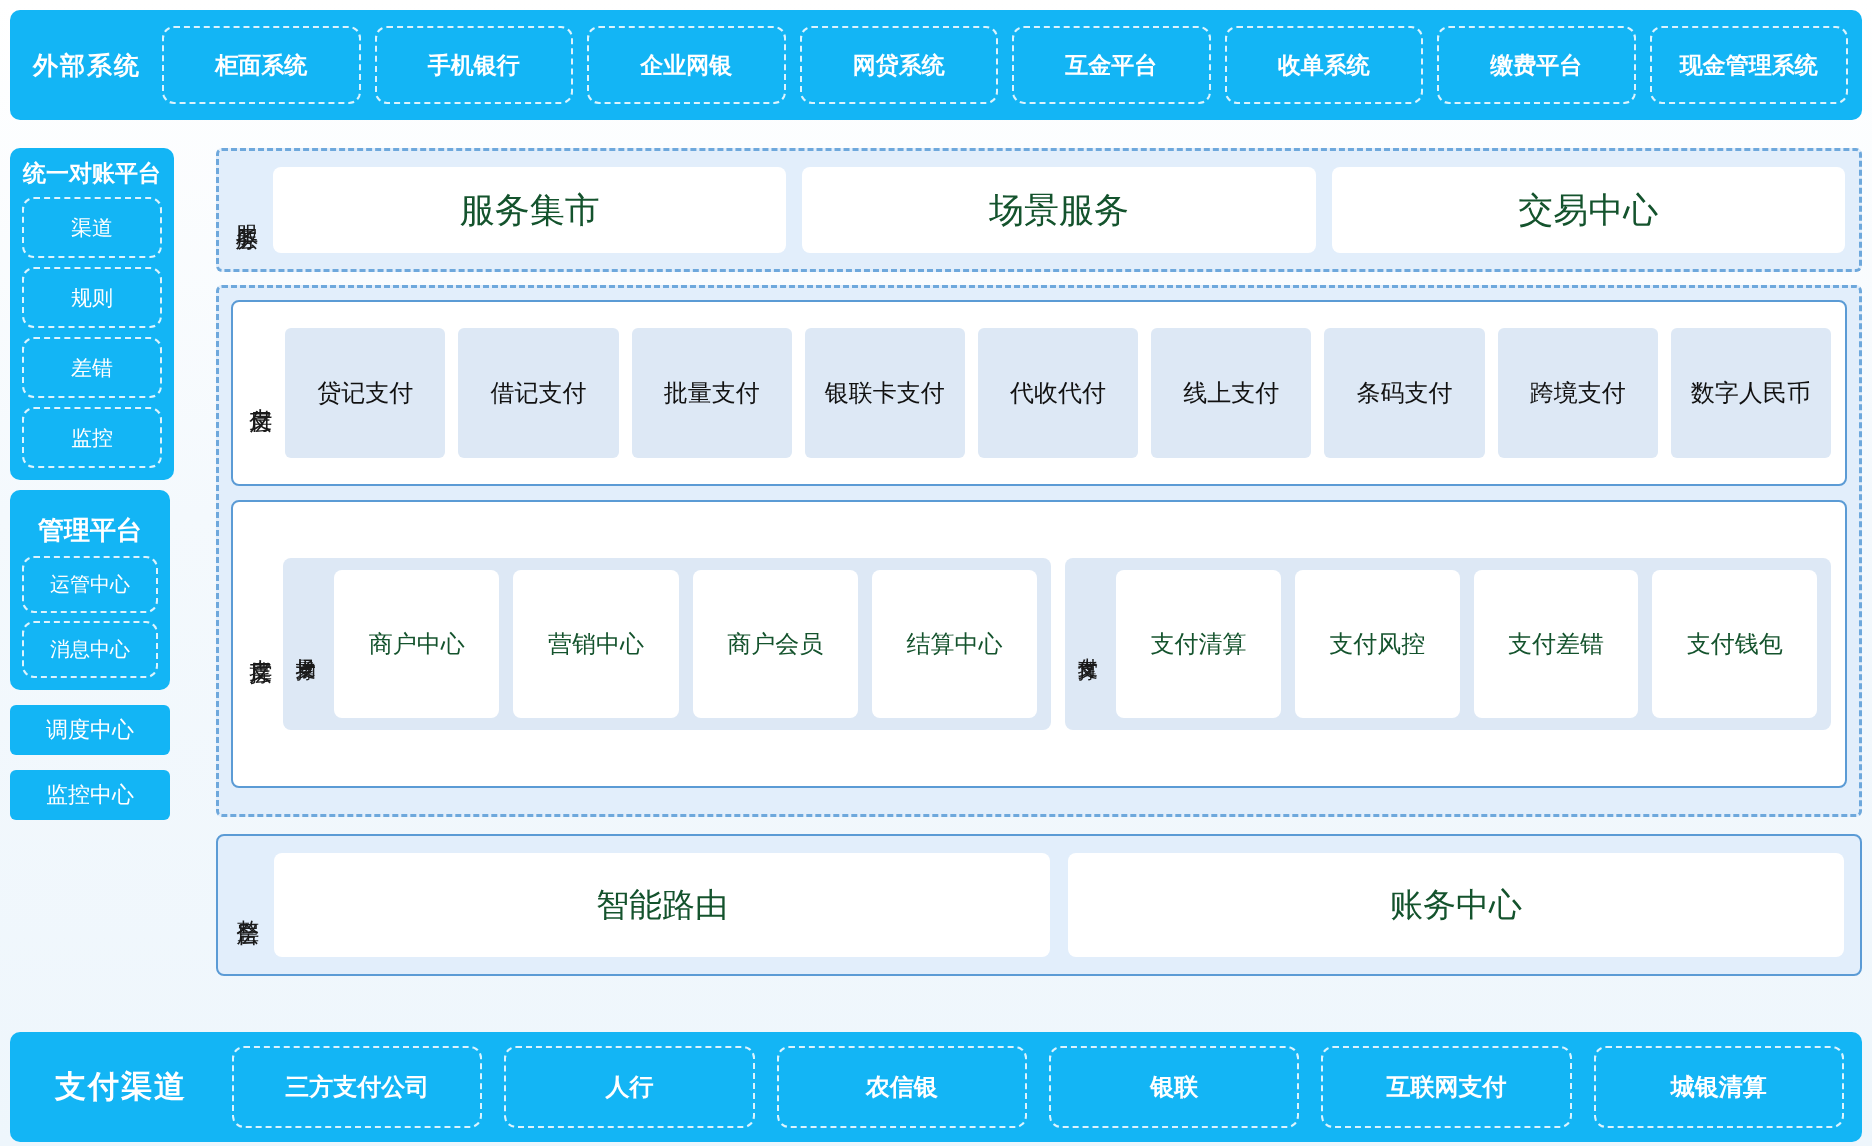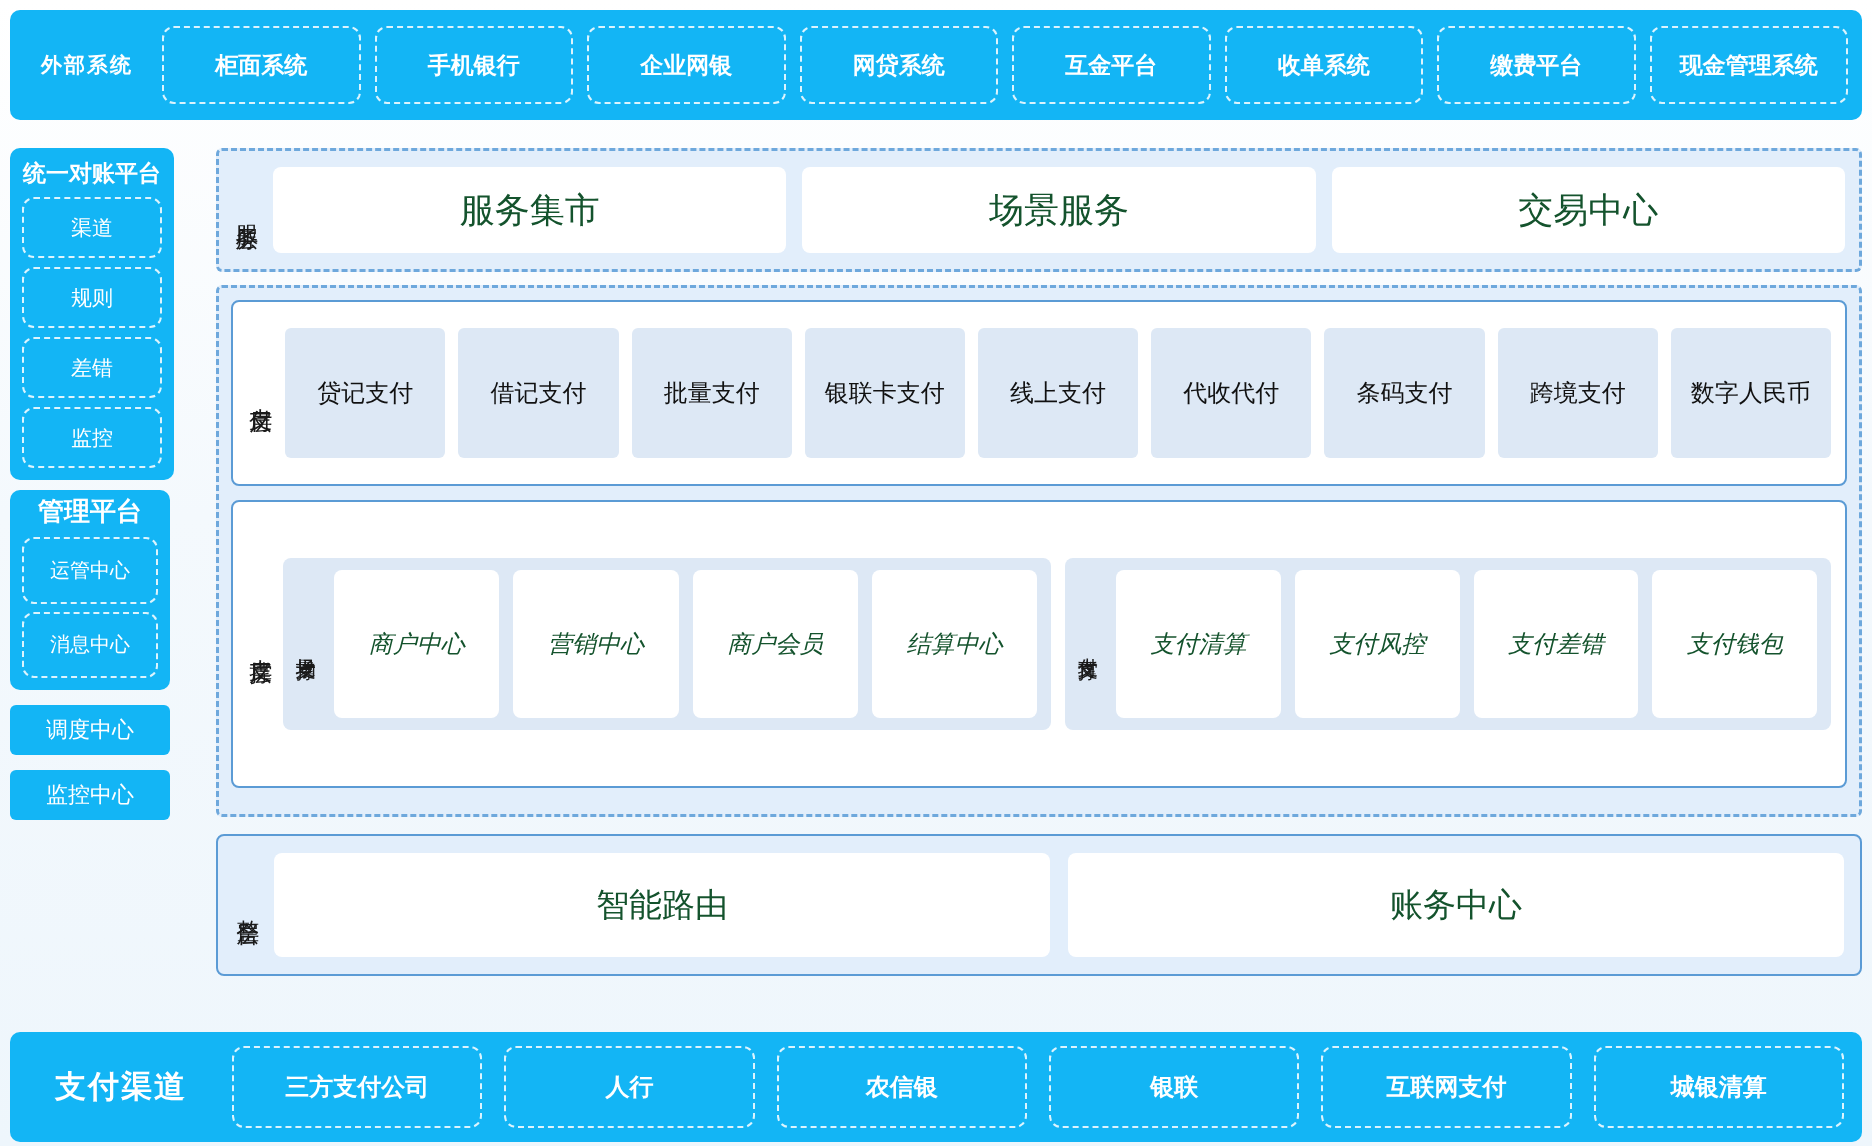--- a/index.html
+++ b/index.html
@@ -43,21 +43,21 @@
 
   
   #external-bar {
     position: absolute;
     left: 10px; top: 10px;
     width: 1852px; height: 110px;
     padding: 0 14px 0 0;
   }
   #external-bar .bar-title {
     width: 150px;
-    font-size: 21px;
+    font-size: 25px;
     text-align: center;
     margin-left: 2px;
   }
   #external-items {
     flex: 1;
     display: flex;
     gap: 14px;
     height: 78px;
     align-items: stretch;
   }
@@ -79,21 +79,21 @@
   }
   #recon-platform .sub-list { flex:1; display:flex; flex-direction:column; gap: 9px; }
   #recon-platform .dash-chip { flex:1; font-size: 21px; font-weight:normal; }
 
   #mgmt-platform {
     position: absolute;
     left: 10px; top: 490px;
     width: 160px; height: 200px;
     background: #13b5f5;
     border-radius: 10px;
-    padding: 4px 12px 12px 12px;
+    padding: 23px 12px 12px 12px;
     display: flex; flex-direction: column;
   }
   #mgmt-platform .panel-title {
     color:#fff; font-weight:bold; font-size: 26px;
     text-align:center; margin-bottom: 8px;
   }
   #mgmt-platform .sub-list { flex:1; display:flex; flex-direction:column; gap: 8px; }
   #mgmt-platform .dash-chip { flex:1; font-size: 20px; font-weight:normal; }
 
   .solid-btn {
@@ -181,21 +181,21 @@
   #support-layer > .vlabel { margin: 0 10px 0 2px; }
   #support-groups { flex:1; display:flex; gap: 14px; height: 172px; }
   .group-box {
     background:#dde8f5;
     border-radius: 8px;
     display:flex; align-items:center;
     padding: 12px 14px 12px 8px;
     gap: 14px;
   }
   .group-box .vlabel { font-size: 20px; letter-spacing:1px; margin:0 4px; }
-  .group-cards { flex:1; display:flex; gap: 14px; height: 100%; font-style: italic; }
+  .group-cards { flex:1; display:flex; gap: 14px; height: 100%; }
   .group-cards .white-card { flex:1; font-size: 24px; border-radius: 8px; }
   #scene-group { flex: 0 0 768px; }
   #paysup-group { flex: 1; }
 
   
   #integration-layer {
     position: absolute;
     left: 216px; top: 834px;
     width: 1646px; height: 142px;
     border: 2px solid #5b9bd5;
@@ -270,22 +270,22 @@
 
   <div class="outer-dash" id="core-dash">
 
     <div class="inner-solid" id="payment-layer">
       <div class="vlabel">支付层</div>
       <div id="payment-cards">
         <div class="tile">贷记支付</div>
         <div class="tile">借记支付</div>
         <div class="tile">批量支付</div>
         <div class="tile">银联卡支付</div>
+        <div class="tile">代收代付</div>
         <div class="tile">线上支付</div>
-        <div class="tile">代收代付</div>
         <div class="tile">条码支付</div>
         <div class="tile">跨境支付</div>
         <div class="tile">数字人民币</div>
       </div>
     </div>
 
     <div class="inner-solid" id="support-layer">
       <div class="vlabel">支撑层</div>
       <div id="support-groups">
 

